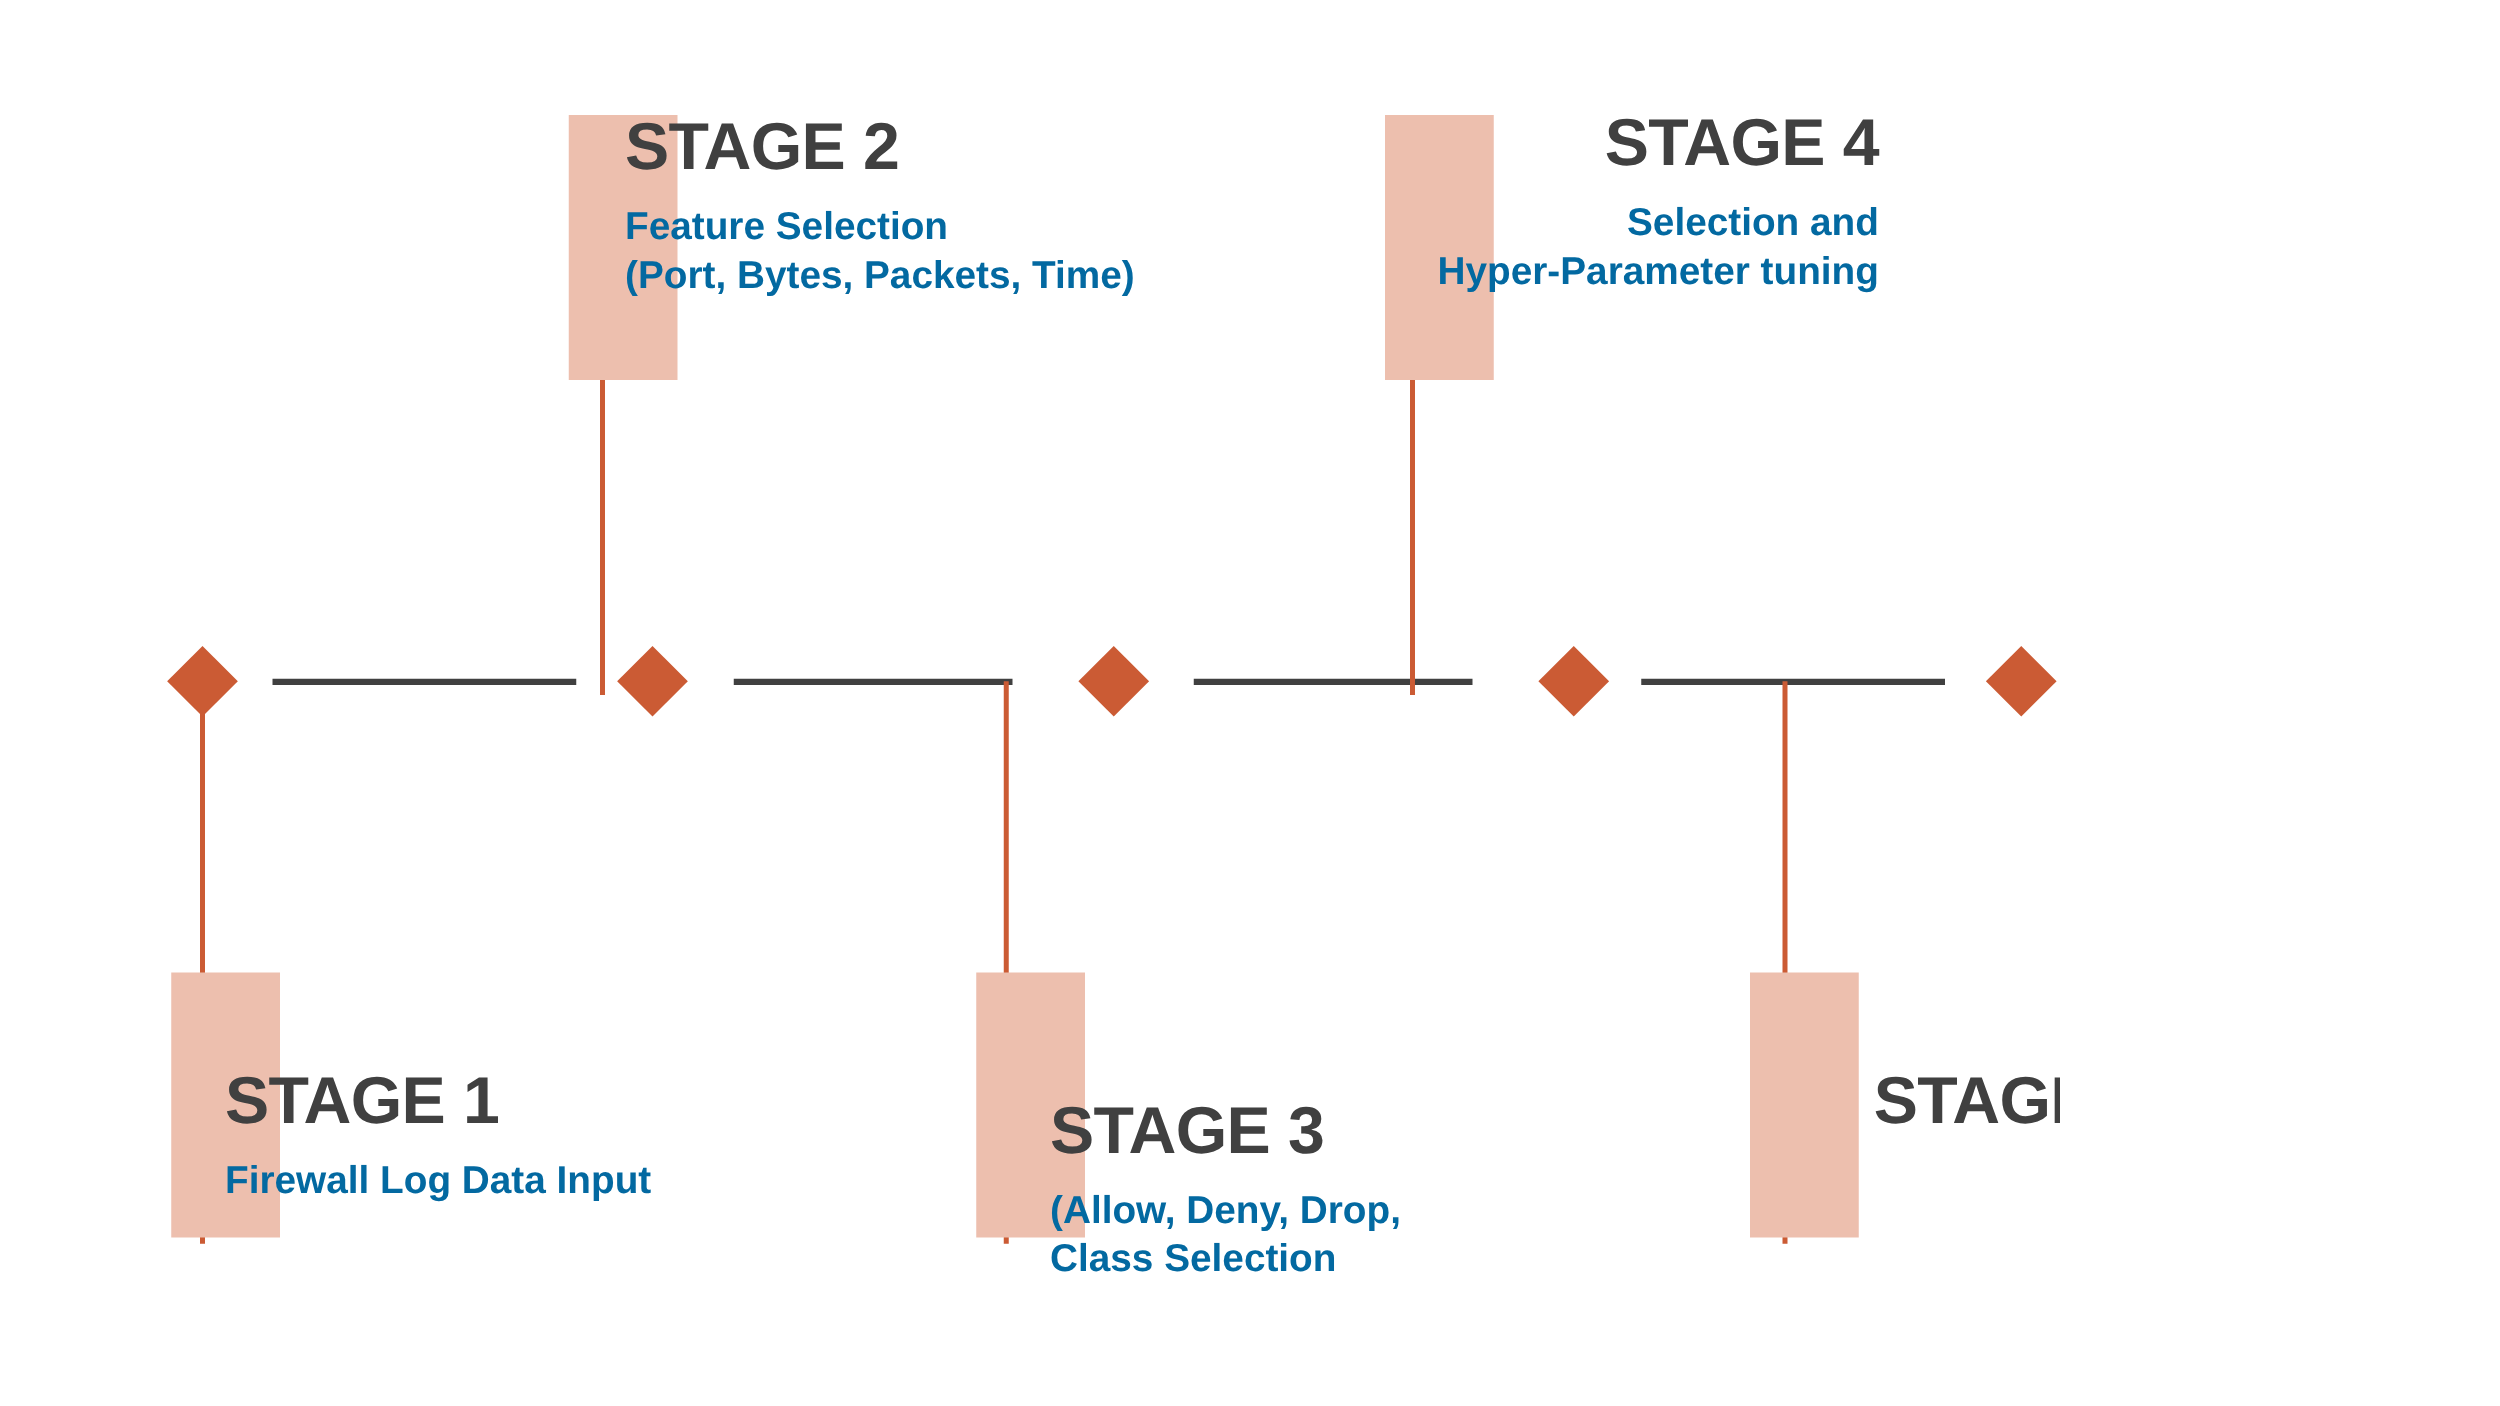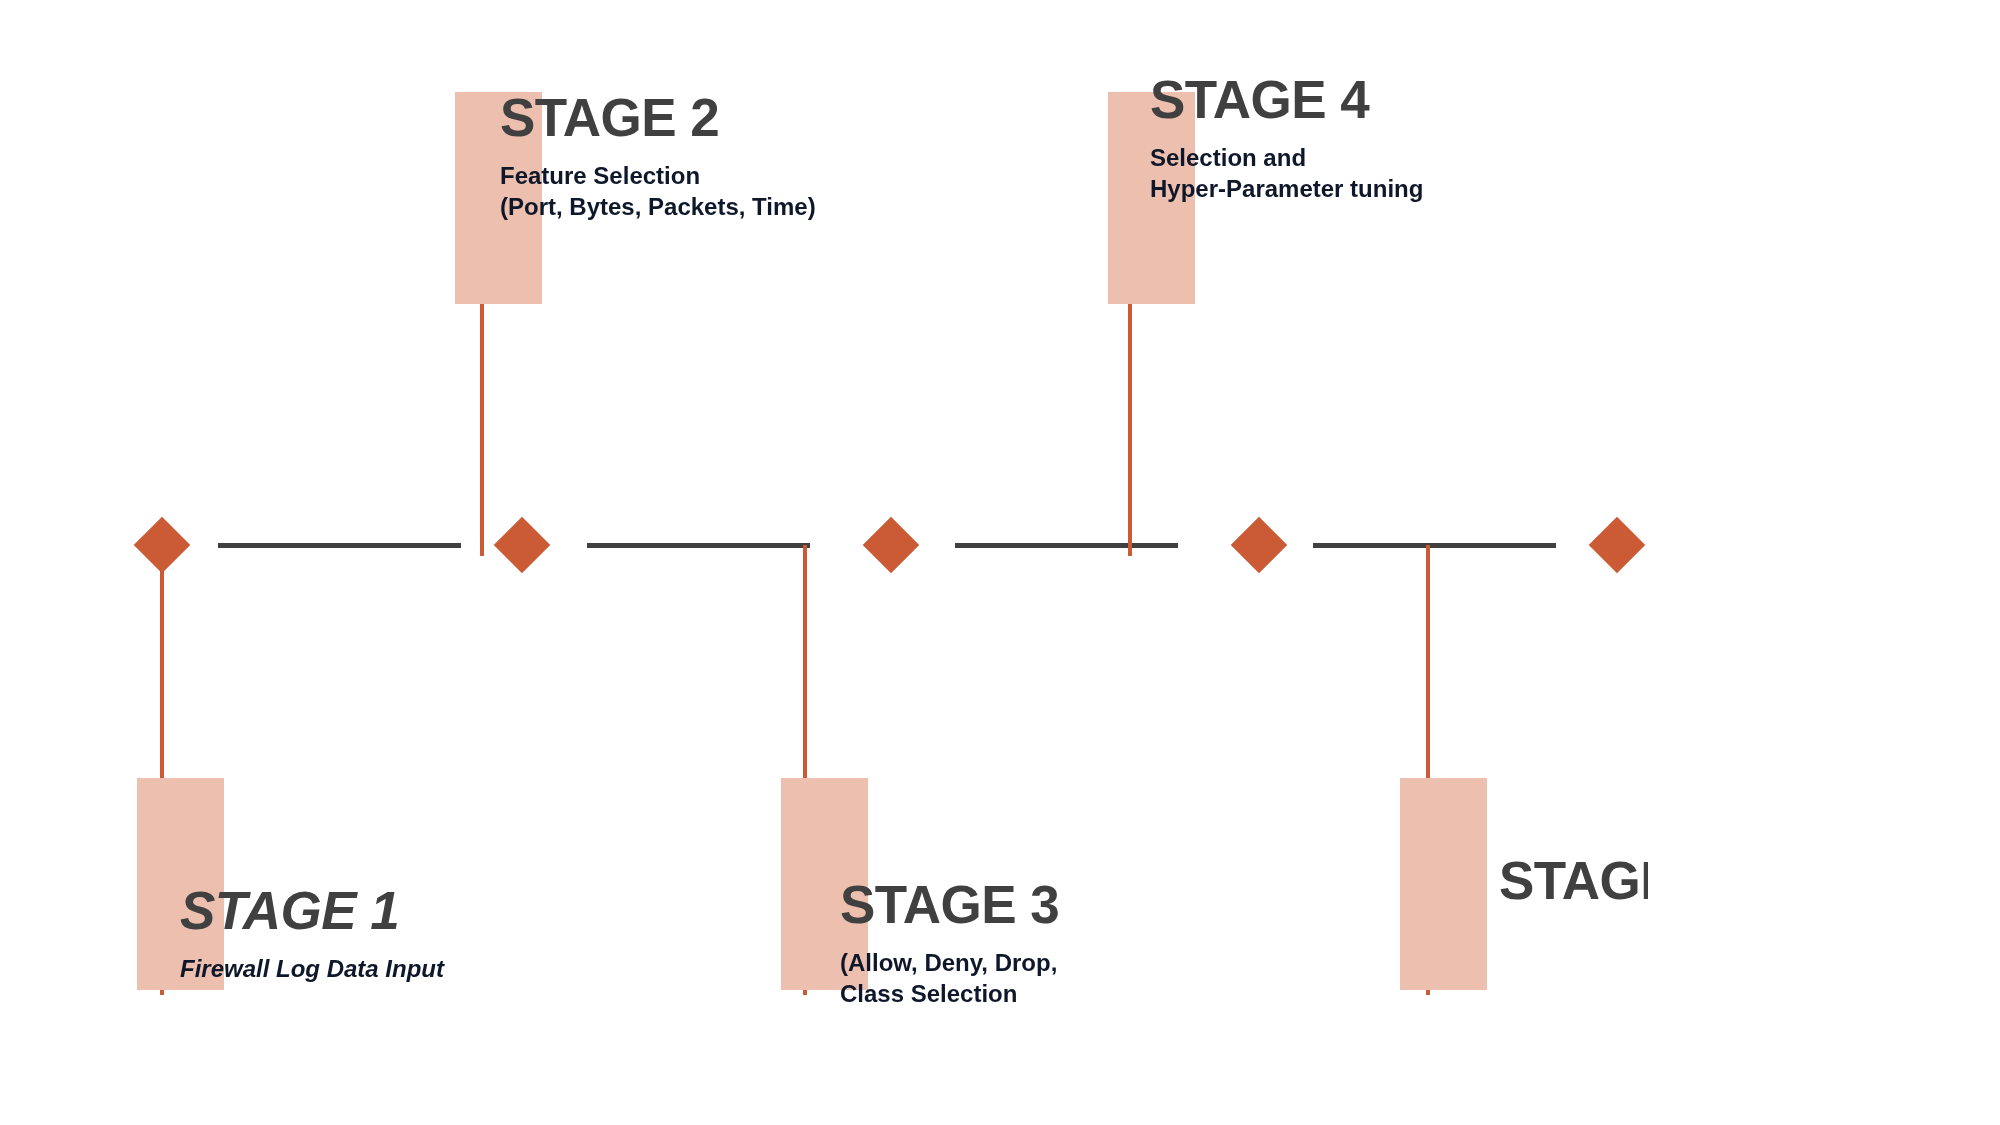--- a/index.html
+++ b/index.html
@@ -52,23 +52,23 @@
     white-space: nowrap;
   }
   .stage-title {
     font-size: 53px;
     font-weight: bold;
     color: #404040;
     line-height: 1.04;
     letter-spacing: -0.5px;
   }
   .stage-desc {
-    font-size: 24px;
+    font-size: 31px;
     font-weight: bold;
-    color: #0f172a;
+    color: #0369a1;
     line-height: 1.27;
     margin-top: 16px;
   }
   .stage-desc div { white-space: nowrap; }
 </style>
 </head>
 <body>
 
 <div id="canvas">
 
@@ -95,32 +95,32 @@
       <div class="stage-title">STAGE 2</div>
       <div class="stage-desc">
         <div>Feature Selection</div>
         <div>(Port, Bytes, Packets, Time)</div>
       </div>
     </div>
   </div>
 
   <div class="stage">
     <div class="stage-band" style="left:1108px; top:92px; height:212px;"></div>
-    <div class="stage-text" style="left:1150px; top:72px;">
+    <div class="stage-text" style="left:1150px; top:87px;text-align:right;">
       <div class="stage-title">STAGE 4</div>
       <div class="stage-desc">
         <div>Selection and</div>
         <div>Hyper-Parameter tuning</div>
       </div>
     </div>
   </div>
 
   <div class="stage">
     <div class="stage-band" style="left:137px; top:778px; height:212px;"></div>
-    <div class="stage-text" style="left:180px; top:883px;font-style:italic;">
+    <div class="stage-text" style="left:180px; top:853px;">
       <div class="stage-title">STAGE 1</div>
       <div class="stage-desc">
         <div>Firewall Log Data Input</div>
       </div>
     </div>
   </div>
 
   <div class="stage">
     <div class="stage-band" style="left:781px; top:778px; height:212px;"></div>
     <div class="stage-text" style="left:840px; top:853px;margin-top:24px;">

